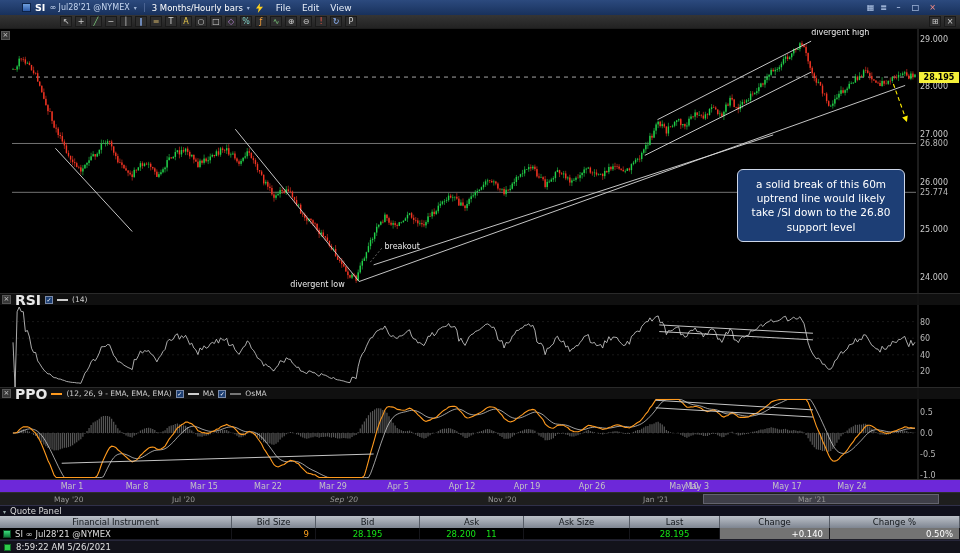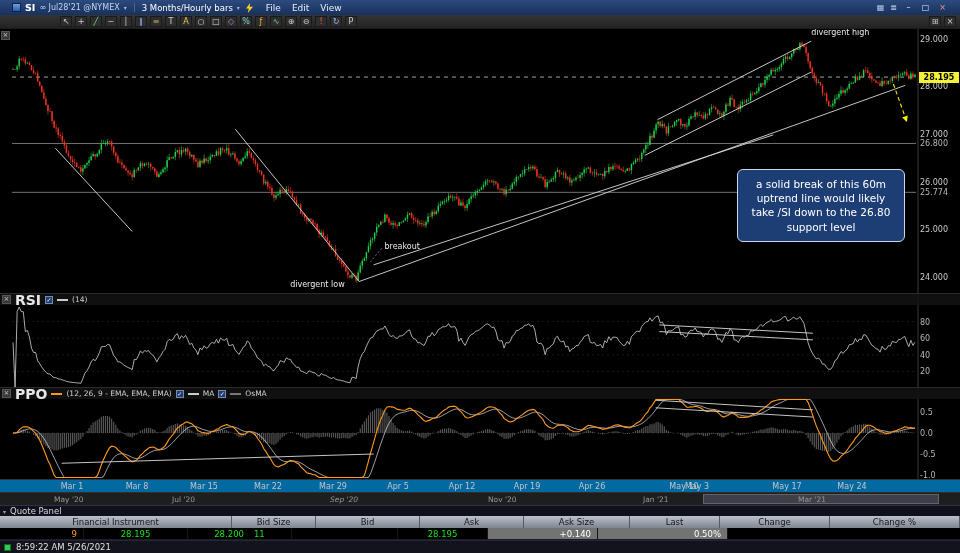--- a/index.html
+++ b/index.html
@@ -3,21 +3,21 @@
 <meta charset="utf-8">
 <style>
   *{margin:0;padding:0;box-sizing:border-box;}
   html,body{background:#000;}
   body{width:960px;height:553px;font-family:"DejaVu Sans",sans-serif;position:relative;overflow:hidden;}
   #app{position:absolute;left:0;top:0;width:960px;height:553px;background:#000;}
   svg text{font-family:"DejaVu Sans",sans-serif;}
 
   
   .titlebar{position:absolute;left:0;top:0;width:960px;height:15px;display:flex;align-items:center;gap:4px;
-    padding:0 12px;background:linear-gradient(#2c4a7e,#18315c);color:#dce6f5;font-size:9px;}
+    padding:0 22px;background:linear-gradient(#2c4a7e,#18315c);color:#dce6f5;font-size:9px;}
   .app-icon{width:9px;height:9px;background:linear-gradient(#6fa0e0,#2c5aa8);border:1px solid #0d2348;}
   .sym{font-weight:bold;font-size:9.5px;color:#fff;}
   .contract{font-size:8px;color:#c3d4ef;}
   .dd{font-size:6px;color:#9fb4d6;}
   .sep{width:1px;height:9px;background:#4a6392;margin:0 3px;}
   .period{font-size:8.5px;color:#fff;}
   .bolt{margin:0 2px;}
   .menu{font-size:9px;color:#e6edf8;margin-left:7px;}
   .tb-right{margin-left:auto;display:flex;gap:6px;align-items:center;}
   #titlebar-icons{display:flex;gap:6px;align-items:center;}
@@ -48,21 +48,21 @@
   .sample{display:inline-block;width:11px;height:2px;background:#ccc;}
   .sample.orange{background:#ff9a1e;}
   .sample.gray{background:#777;}
 
   .badge{position:absolute;left:919px;width:40px;height:11px;background:#f5f13a;color:#000;
     font-size:8px;font-weight:bold;text-align:center;line-height:11px;z-index:6;}
   .callout{position:absolute;left:737px;top:140px;width:168px;background:#1d3e75;border:1px solid #cdd6e8;
     border-radius:6px;color:#fff;font-size:10.5px;line-height:1.35;text-align:center;padding:7px 8px;z-index:6;}
 
   
-  .date-axis{position:absolute;left:0;top:479px;width:960px;height:13px;background:#0369a1;border-top:1px solid #333;}
+  .date-axis{position:absolute;left:0;top:479px;width:960px;height:13px;background:#6d28d9;border-top:1px solid #333;}
   .dlabel{position:absolute;top:2px;transform:translateX(-50%);font-size:8px;color:#c4c4c4;white-space:nowrap;}
   .timeline{position:absolute;left:0;top:492px;width:960px;height:13px;background:#1e1e1e;border-top:1px solid #2e2e2e;}
   .tlabel{position:absolute;top:2px;font-size:7.5px;color:#979797;white-space:nowrap;z-index:2;}
   .thumb{position:absolute;top:1px;height:10px;background:#3f3f48;border:1px solid #63636e;z-index:1;}
 
   
   .qp-title{position:absolute;left:0;top:505px;width:960px;height:11px;background:#10101c;color:#d8d8d8;
     font-size:8.5px;display:flex;align-items:center;gap:4px;padding-left:3px;border-top:1px solid #30304a;}
   .qp-arrow{font-size:6px;color:#9aa;}
   .qp-header{position:absolute;left:0;top:516px;width:960px;height:12px;display:flex;
@@ -1587,20 +1587,24 @@
     <div class="qc c0">Financial Instrument</div>
     <div class="qc c1">Bid Size</div>
     <div class="qc c2">Bid</div>
     <div class="qc c3">Ask</div>
     <div class="qc c4">Ask Size</div>
     <div class="qc c5">Last</div>
     <div class="qc c6">Change</div>
     <div class="qc c7">Change %</div>
   </div>
   <div class="qp-row">
+    <div class="qc c0 left">
+      <span class="inst-icon"></span>
+      <span>SI ∞ Jul28'21 @NYMEX</span>
+    </div>
     <div class="qc c1 right orange">9</div>
     <div class="qc c2 green">28.195</div>
     <div class="qc c3 green">
       <span>28.200</span>
       <span class="asksz">11</span>
     </div>
     <div class="qc c4"></div>
     <div class="qc c5 green">28.195</div>
     <div class="qc c6 right hl">+0.140</div>
     <div class="qc c7 right hl">0.50%</div>

